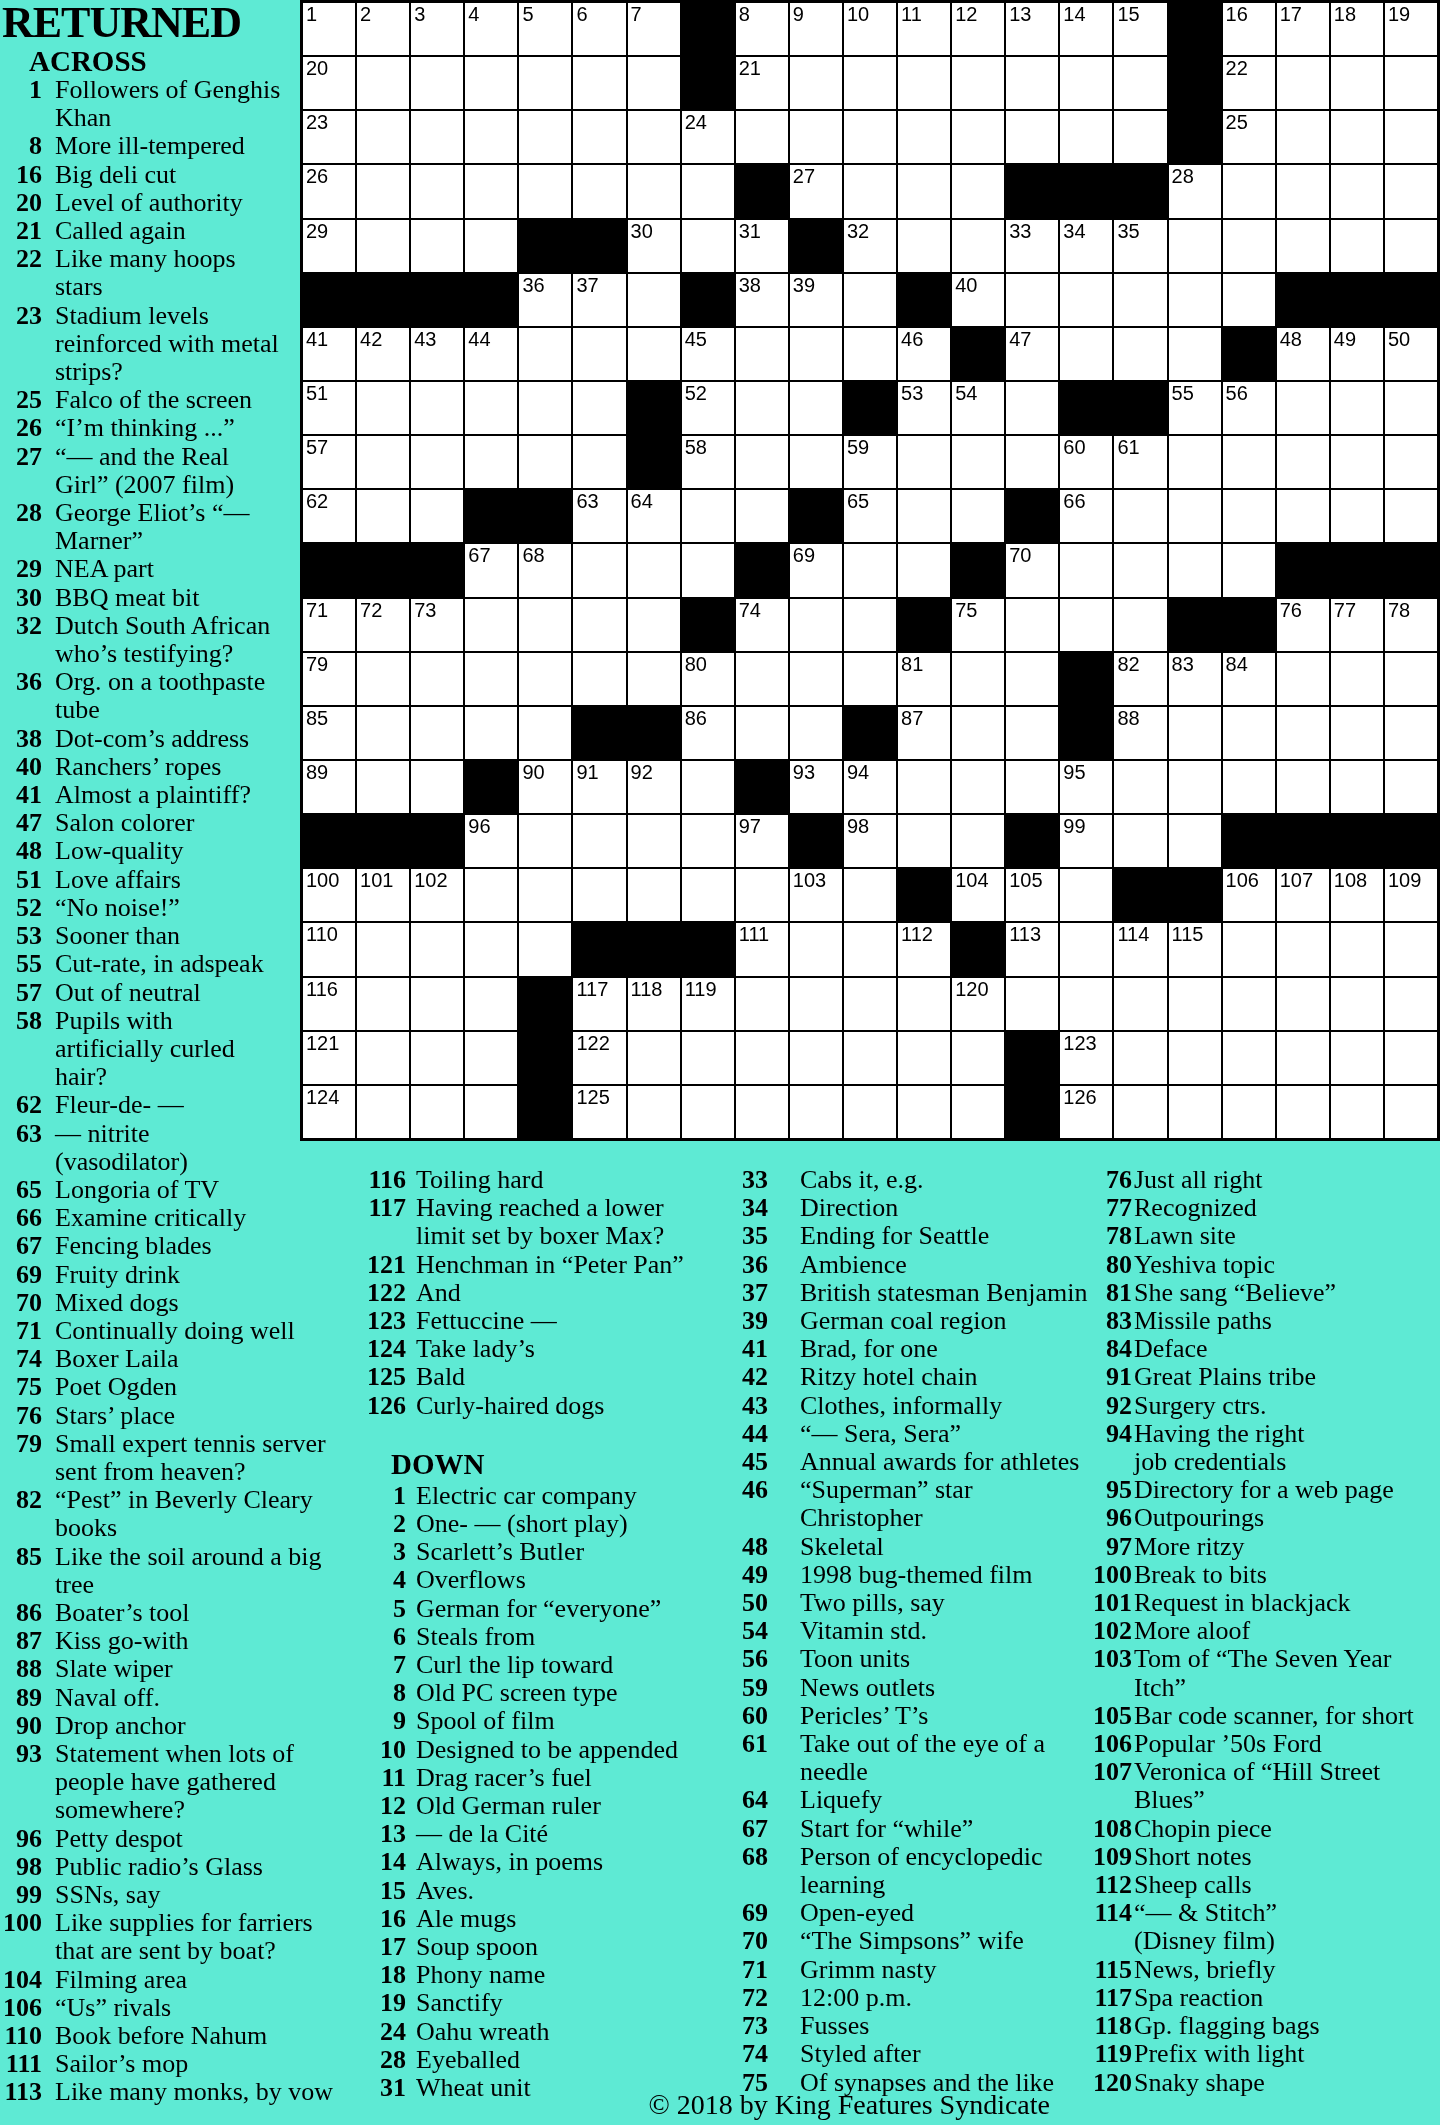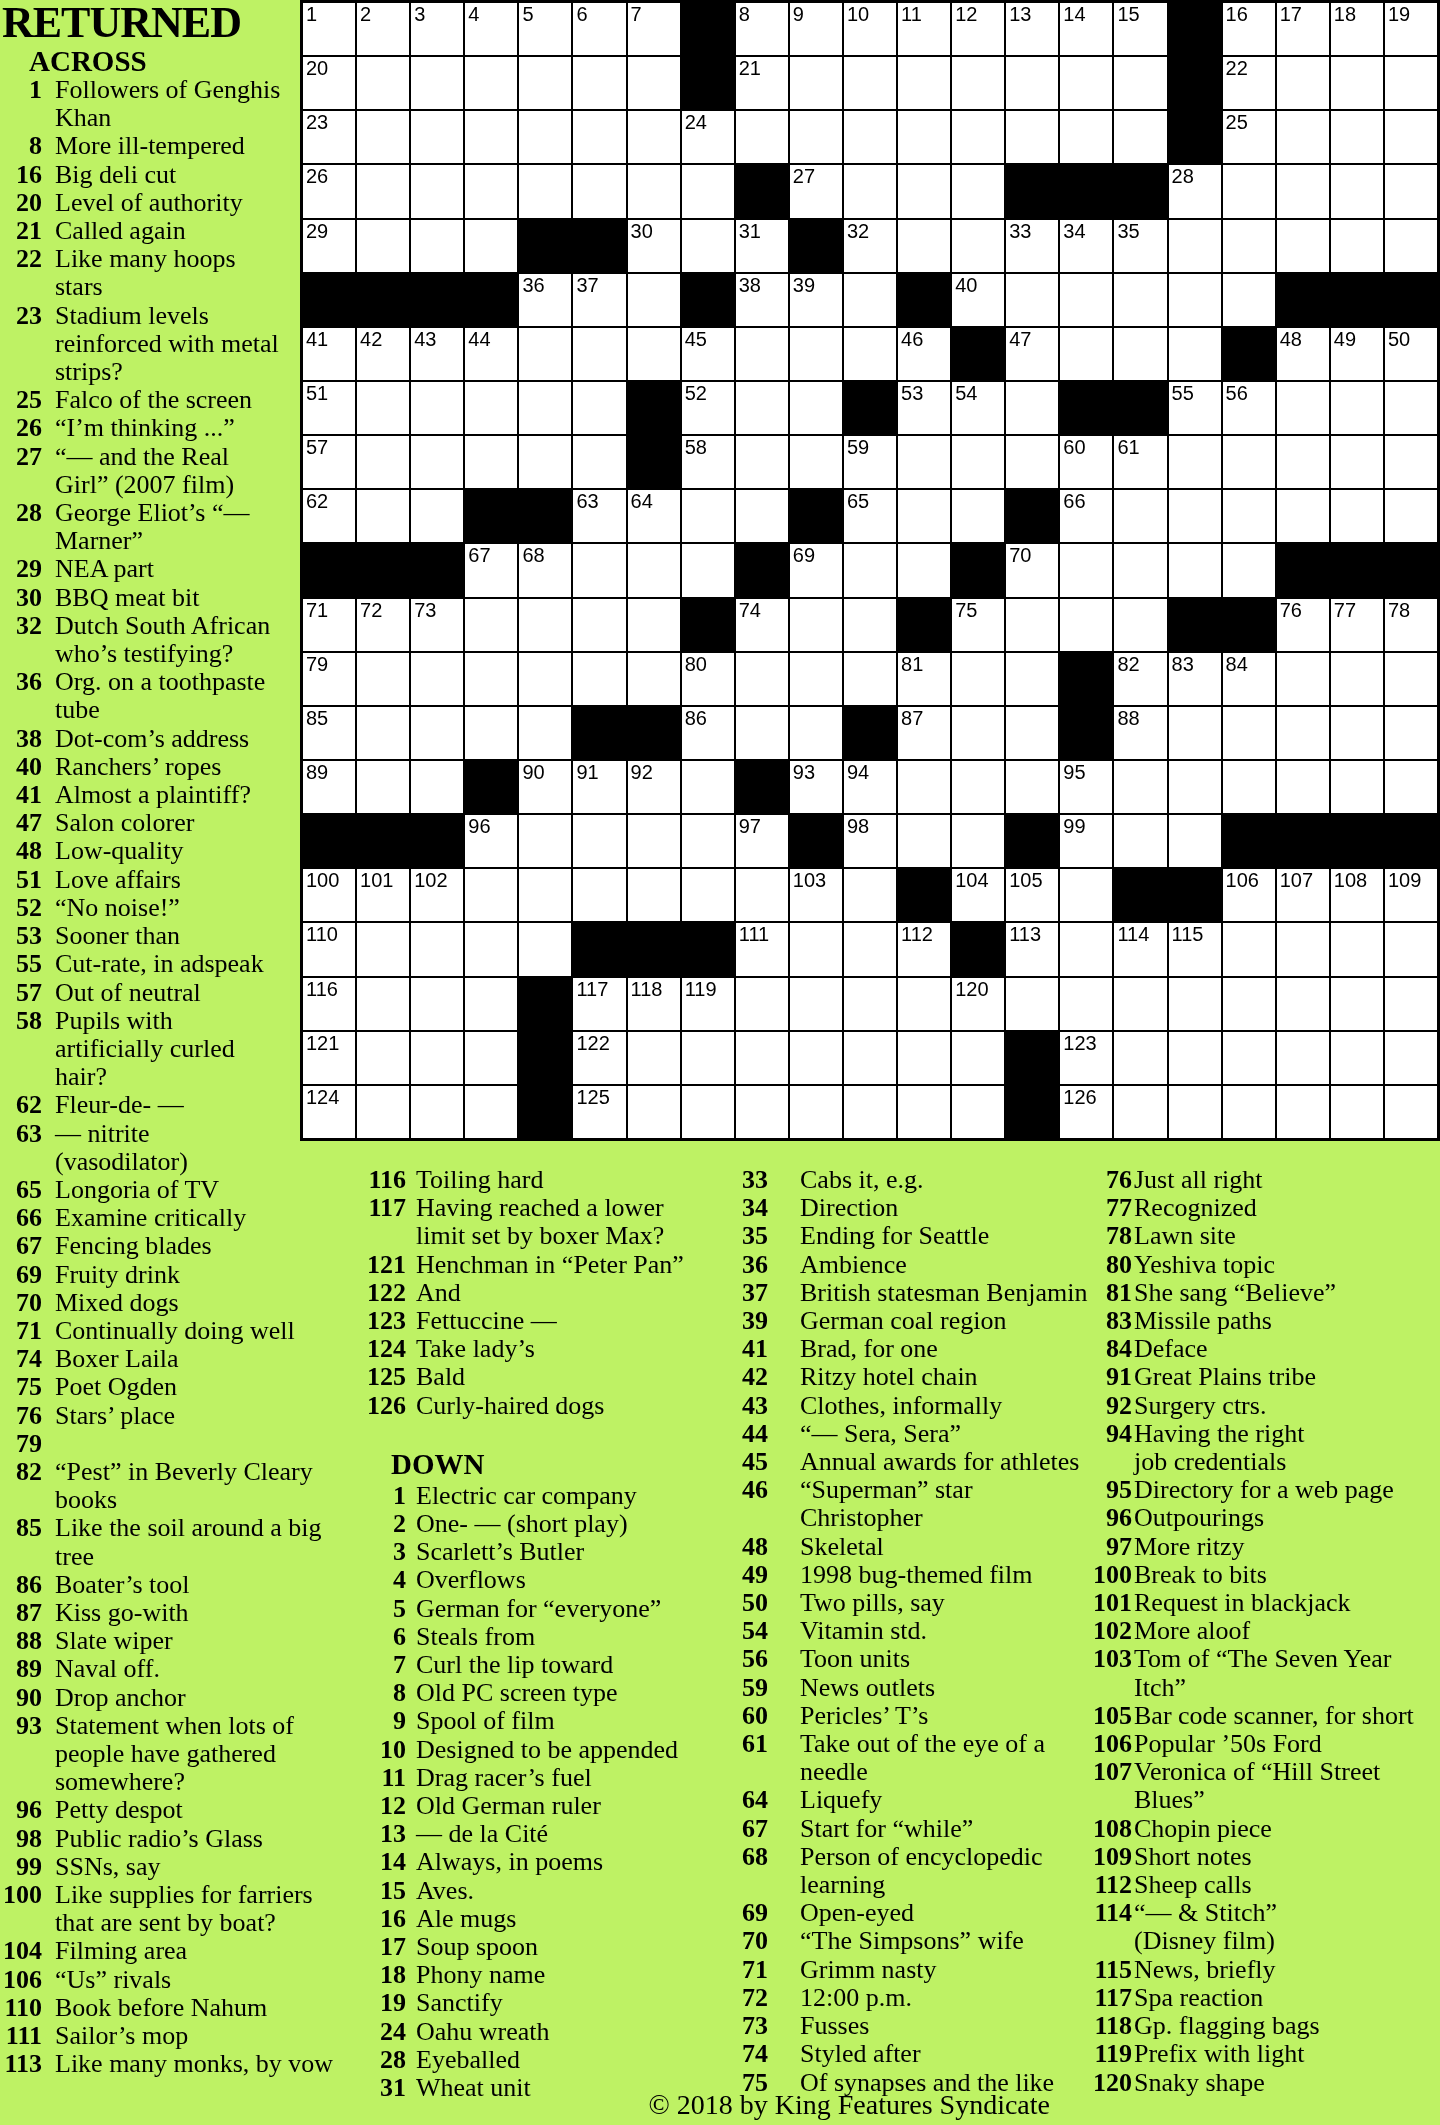--- a/index.html
+++ b/index.html
@@ -1,16 +1,16 @@
 <!DOCTYPE html>
 <html><head>
 <meta charset="utf-8">
 <style>
   html,body{margin:0;padding:0;background:#fff;}
-  .page{position:relative;width:1440px;height:2125px;background:#bef264;
+  .page{position:relative;width:1440px;height:2125px;background:#5eead4;
         font-family:"Liberation Serif",serif;color:#000;overflow:hidden;}
 
   
   .grid{position:absolute;left:300px;top:0;width:1140px;height:1141px;
         background:#000;display:grid;
         grid-template-columns:repeat(21,1fr);grid-template-rows:repeat(21,1fr);
         gap:2px;padding:3px;box-sizing:border-box;}
   .cell{background:#fff;position:relative;}
   .cell.black{background:#000;}
   .cnum{position:absolute;top:1px;left:3px;
@@ -206,20 +206,22 @@
         <div class="clue">
           <span class="num">75</span>
           <span class="txt">Poet Ogden</span>
         </div>
         <div class="clue">
           <span class="num">76</span>
           <span class="txt">Stars’ place</span>
         </div>
         <div class="clue">
           <span class="num">79</span>
+          <span class="txt">Small expert tennis server
+sent from heaven?</span>
         </div>
         <div class="clue">
           <span class="num">82</span>
           <span class="txt">“Pest” in Beverly Cleary
 books</span>
         </div>
         <div class="clue">
           <span class="num">85</span>
           <span class="txt">Like the soil around a big
 tree</span>

